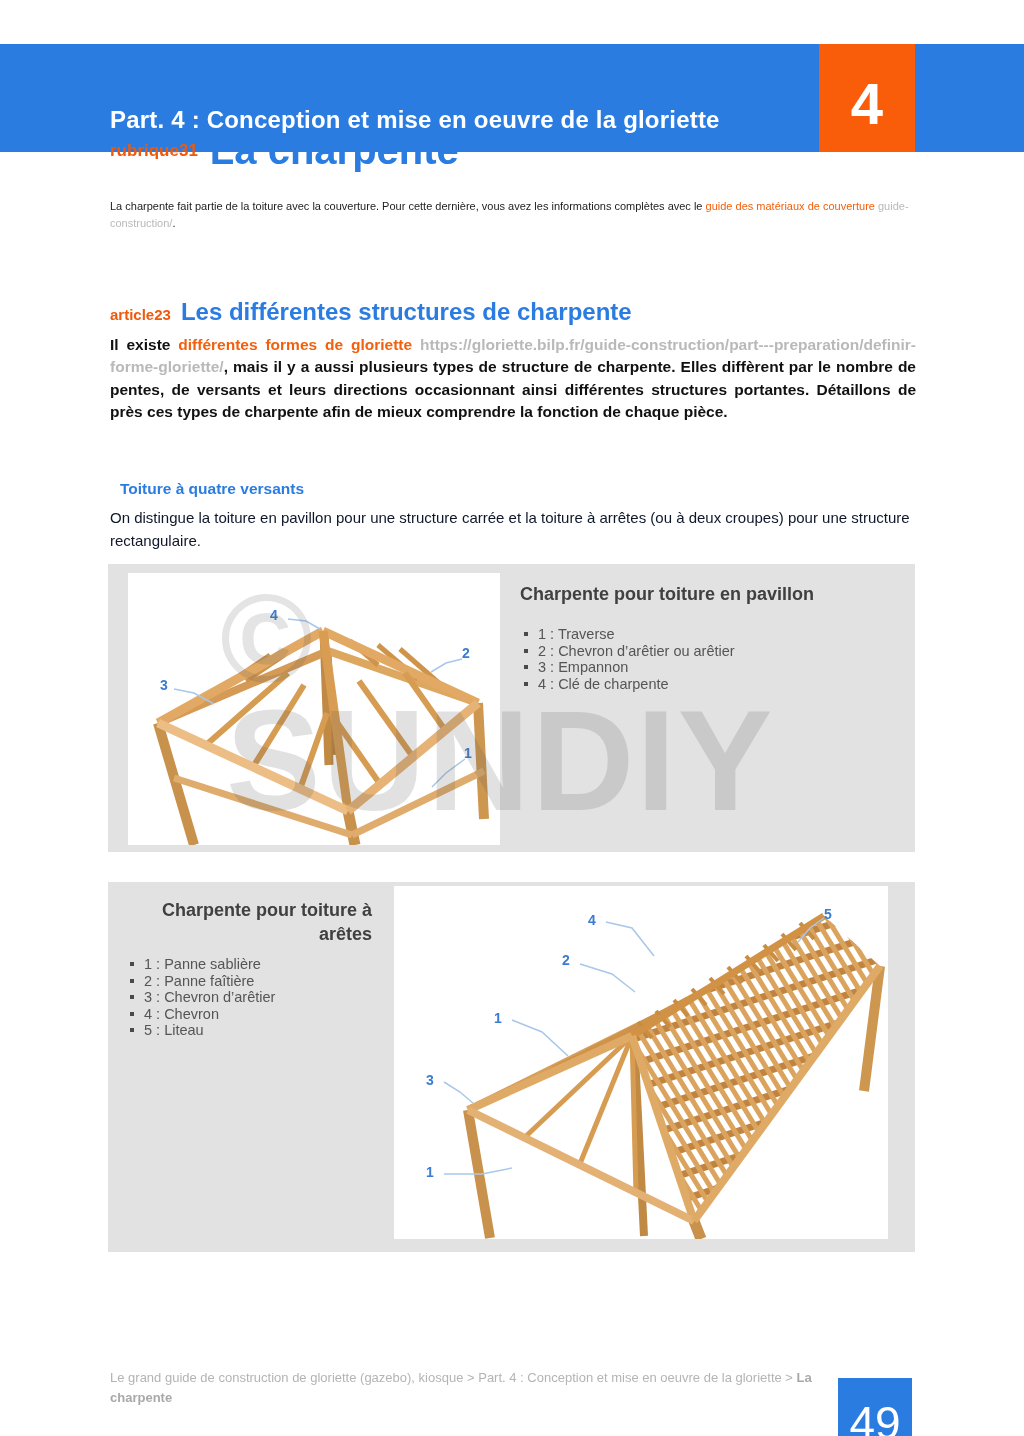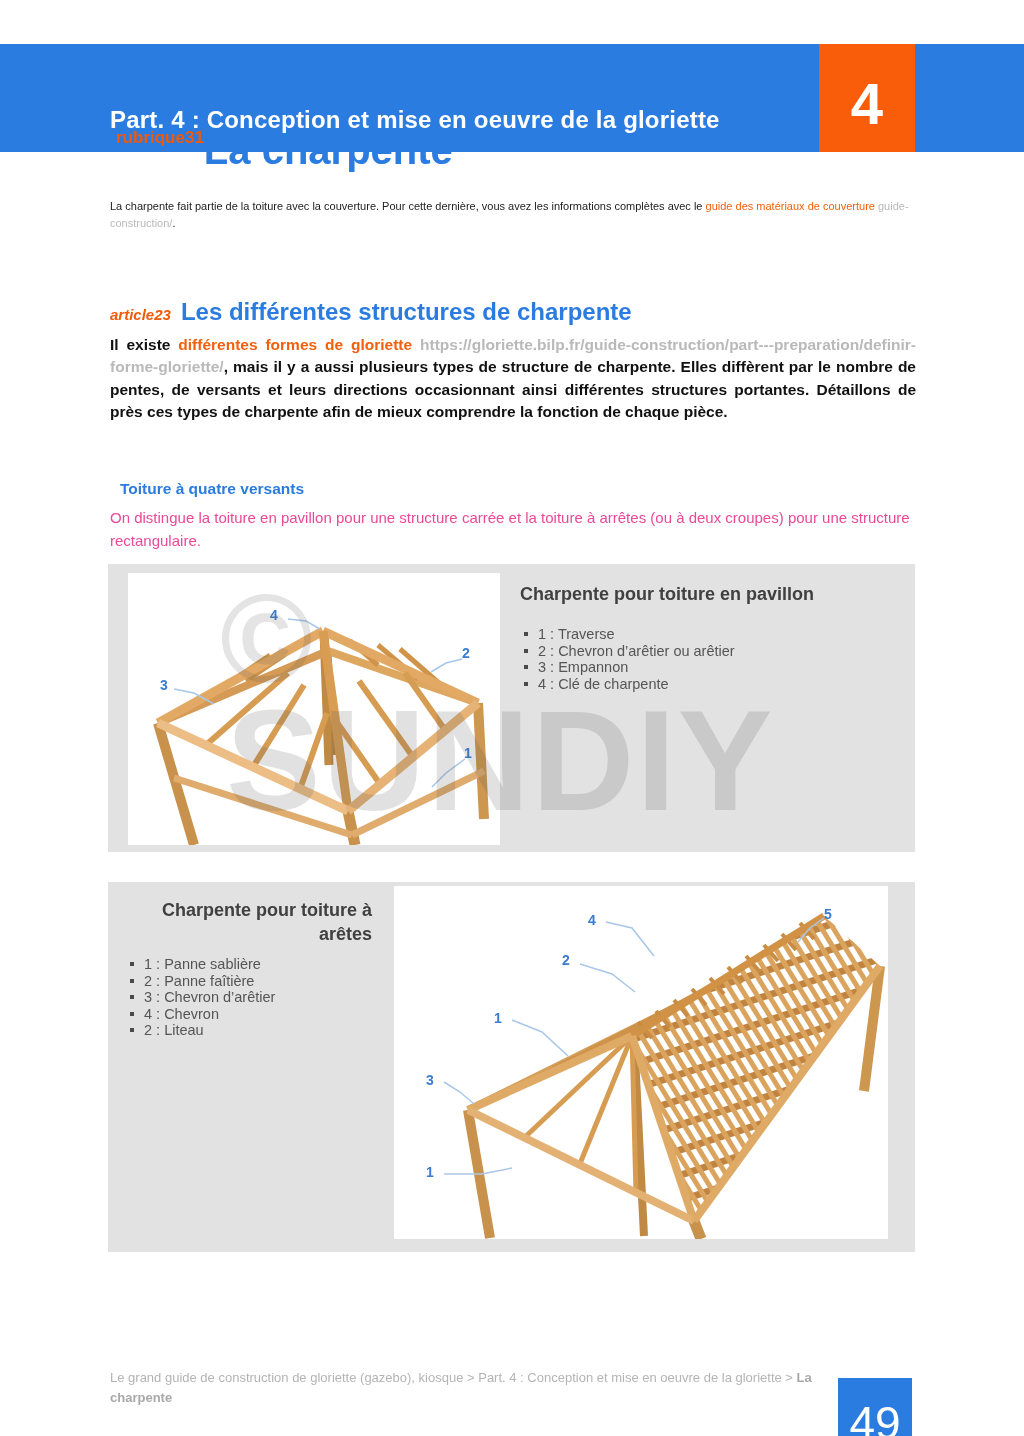--- a/index.html
+++ b/index.html
@@ -7,39 +7,39 @@
   body { font-family:"Liberation Sans","DejaVu Sans",sans-serif; }
   #page { position:relative; width:1024px; height:1436px; background:#ffffff; overflow:hidden; }
 
   
   .header-band { position:absolute; left:0; top:0; width:1024px; height:108px; background:#2b7ce0;margin-top:44px; }
   .header-title { position:absolute; left:110px; top:62px; color:#ffffff; font-size:24px; font-weight:bold; letter-spacing:0.2px; }
   .part-box { position:absolute; left:819px; top:0; width:96px; height:108px; background:#f95d0a; display:flex; align-items:center; justify-content:center; }
   .part-num { color:#ffffff; font-size:58px; font-weight:bold; padding-top:10px; }
 
   
-  .rubrique-row { position:absolute; left:110px; top:128px; display:flex; align-items:flex-start; gap:0;margin-left:6px; }
+  .rubrique-row { position:absolute; left:110px; top:128px; display:flex; align-items:center; gap:12px; }
   .rubrique-tag { color:#f0590a; font-size:17px; font-weight:bold; }
   .page-title { color:#2b7ce0; font-size:40px; font-weight:bold; }
 
   
   .intro { position:absolute; left:110px; top:198px; width:806px; font-size:11px; line-height:1.55; color:#1d1d1d; }
   .link-orange { color:#f2600d; text-decoration:none; }
   .url-gray { color:#b9b9b9; }
 
   .article-row { position:absolute; left:110px; top:298px; display:flex; align-items:baseline; gap:10px; }
-  .article-tag { color:#f0590a; font-size:15px; font-weight:bold;font-style:italic; }
+  .article-tag { color:#f0590a; font-size:15px; font-weight:bold; }
   .article-title { color:#2b7ce0; font-size:24px; font-weight:bold; }
 
   .article-body { position:absolute; left:110px; top:334px; width:806px; font-size:15.5px; line-height:1.45; font-weight:bold; color:#111; text-align:justify; }
   .article-body .link-orange { font-weight:bold; }
   .article-body .url-gray { font-weight:bold; }
 
   .section-heading { position:absolute; left:120px; top:480px; color:#2b7ce0; font-size:15.5px; font-weight:bold; }
-  .section-body { position:absolute; left:110px; top:506px; width:806px; font-size:15px; line-height:1.55; color:#ec4899; }
+  .section-body { position:absolute; left:110px; top:506px; width:806px; font-size:15px; line-height:1.55; color:#0f172a; }
 
   
   .figure-box { position:absolute; left:108px; width:807px; background:#e2e2e2; }
   #figure1 { top:564px; height:288px; }
   #figure2 { top:882px; height:370px; }
 
   .fig-image { position:absolute; background:#ffffff; overflow:hidden; }
   #fig1-image { left:20px; top:9px; width:372px; height:272px; }
   #fig2-image { left:286px; top:4px; width:494px; height:353px; }
 
@@ -162,21 +162,21 @@
 
   <div id="figure2" class="figure-box">
 
     <h4 id="fig2-title" class="fig-title">Charpente pour toiture à arêtes</h4>
 
     <ul id="fig2-legend" class="legend">
       <li>1 : Panne sablière</li>
       <li>2 : Panne faîtière</li>
       <li>3 : Chevron d’arêtier</li>
       <li>4 : Chevron</li>
-      <li>2 : Liteau</li>
+      <li>5 : Liteau</li>
     </ul>
 
     <div id="fig2-image" class="fig-image">
       <svg width="494" height="353" viewBox="0 0 494 353">
         <defs>
           <pattern id="chevrons" width="24" height="24" patternUnits="userSpaceOnUse" patternTransform="rotate(72)">
             <rect x="0" y="0" width="7" height="24" fill="#c08440"></rect>
           </pattern>
           <pattern id="battens" width="10" height="10" patternUnits="userSpaceOnUse" patternTransform="rotate(-31.5)">
             <rect x="0" y="0" width="5" height="10" fill="#dba45e"></rect>

